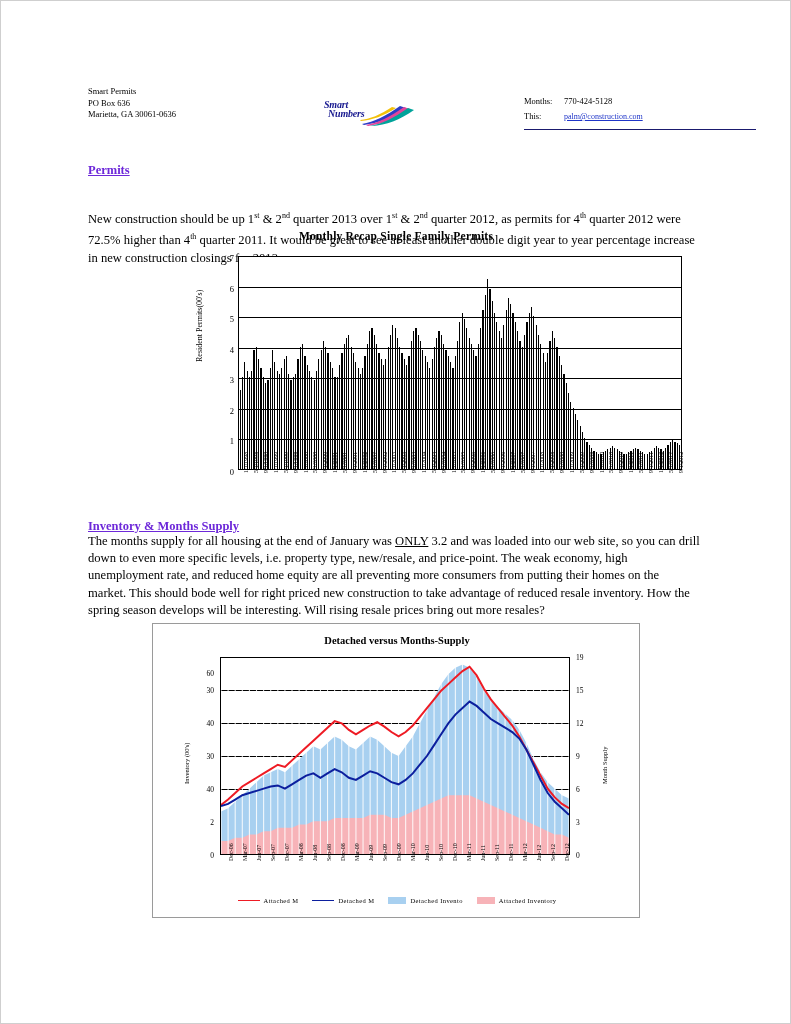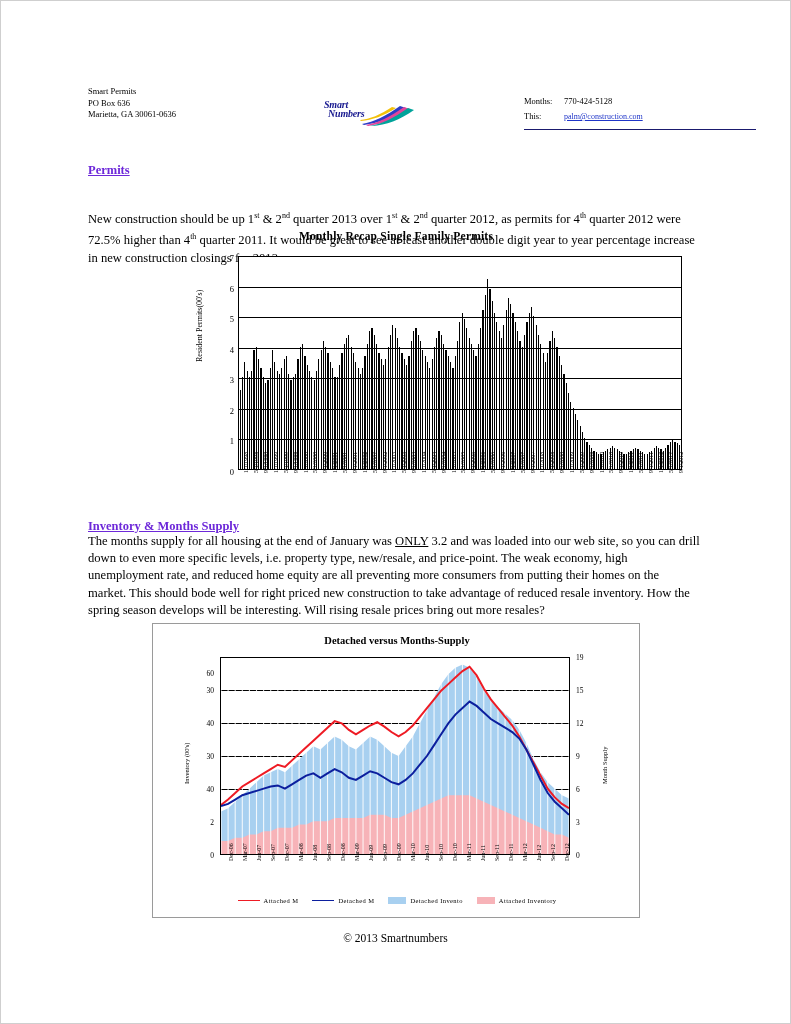--- a/index.html
+++ b/index.html
@@ -756,14 +756,13 @@
           <span class="swatch-box" style="background: rgb(168, 208, 240);"></span>
           <span>Detached Invento</span>
         </div>
         <div class="item">
           <span class="swatch-box" style="background: rgb(247, 179, 184);"></span>
           <span>Attached Inventory</span>
         </div>
       </div>
   </div>
 
-  <div class="footer">© 2013 Smartnumbers</div>
 </div>
 
 </body></html>

